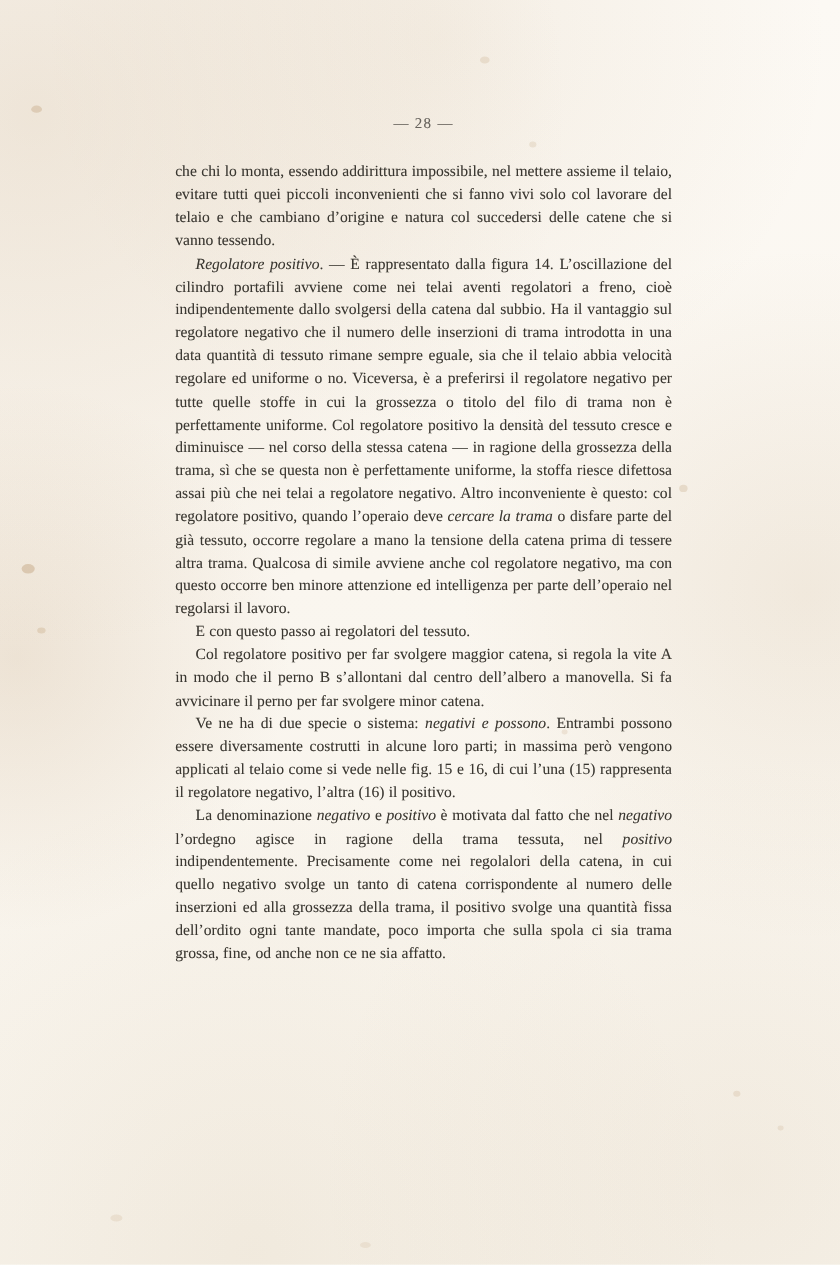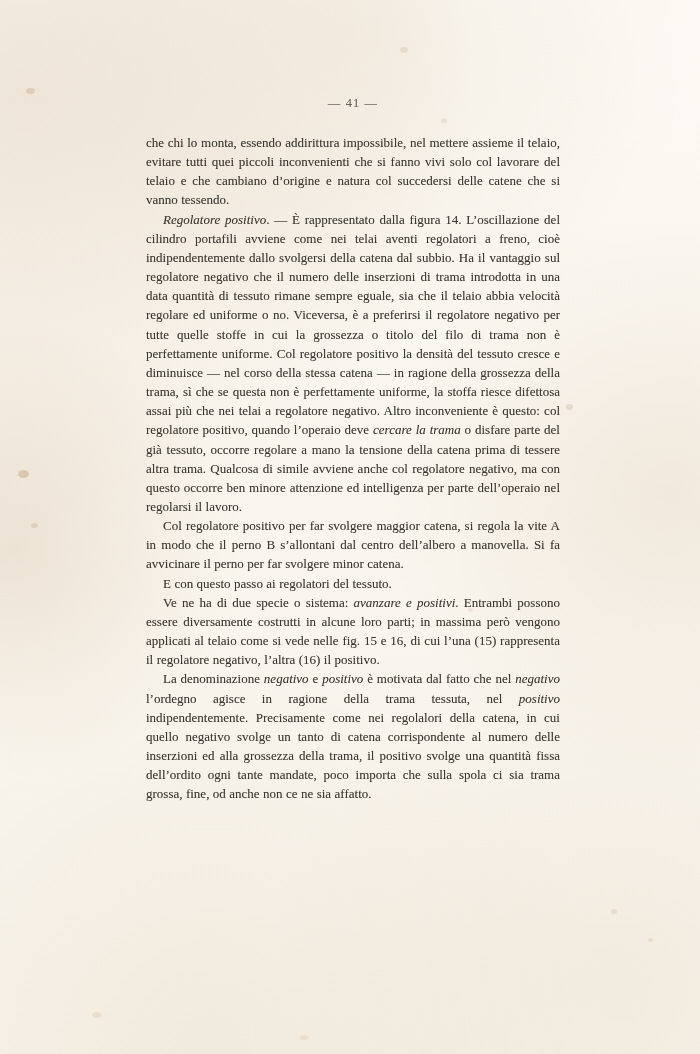--- a/index.html
+++ b/index.html
@@ -82,25 +82,25 @@
   <div class="speck" style="left:441px; top:118px; width:6px;  height:5px;  background:rgba(190,160,120,0.20);"></div>
   <div class="speck" style="left:566px; top:404px; width:7px;  height:6px;  background:rgba(186,152,110,0.24);"></div>
   <div class="speck" style="left:611px; top:909px; width:6px;  height:5px;  background:rgba(188,156,116,0.20);"></div>
   <div class="speck" style="left:648px; top:938px; width:5px;  height:4px;  background:rgba(188,156,116,0.18);"></div>
   <div class="speck" style="left:92px;  top:1012px;width:10px; height:6px;  background:rgba(192,162,122,0.18);"></div>
   <div class="speck" style="left:300px; top:1035px;width:9px;  height:5px;  background:rgba(192,162,122,0.16);"></div>
   <div class="speck" style="left:468px; top:608px; width:5px;  height:4px;  background:rgba(186,152,110,0.18);"></div>
 
   <div class="text-column">
 
-    <div class="folio">— 41 —</div>
+    <div class="folio">— 28 —</div>
 
     <div id="body-text">
         <p class="body">che chi lo monta, essendo addirittura impossibile, nel mettere assieme il telaio, evitare tutti quei piccoli inconvenienti che si fanno vivi solo col lavorare del telaio e che cambiano d’origine e natura col succedersi delle catene che si vanno tessendo.</p>
         <p class="body indent"><i>Regolatore positivo</i>. — È rappresentato dalla figura 14. L’oscillazione del cilindro portafili avviene come nei telai aventi regolatori a freno, cioè indipendentemente dallo svolgersi della catena dal subbio. Ha il vantaggio sul regolatore negativo che il numero delle inserzioni di trama introdotta in una data quantità di tessuto rimane sempre eguale, sia che il telaio abbia velocità regolare ed uniforme o no. Viceversa, è a preferirsi il regolatore negativo per tutte quelle stoffe in cui la grossezza o titolo del filo di trama non è perfettamente uniforme. Col regolatore positivo la densità del tessuto cresce e diminuisce — nel corso della stessa catena — in ragione della grossezza della trama, sì che se questa non è perfettamente uniforme, la stoffa riesce difettosa assai più che nei telai a regolatore negativo. Altro inconveniente è questo: col regolatore positivo, quando l’operaio deve <i>cercare la trama</i> o disfare parte del già tessuto, occorre regolare a mano la tensione della catena prima di tessere altra trama. Qualcosa di simile avviene anche col regolatore negativo, ma con questo occorre ben minore attenzione ed intelligenza per parte dell’operaio nel regolarsi il lavoro.</p>
+        <p class="body indent">E con questo passo ai regolatori del tessuto.</p>
         <p class="body indent">Col regolatore positivo per far svolgere maggior catena, si regola la vite A in modo che il perno B s’allontani dal centro dell’albero a manovella. Si fa avvicinare il perno per far svolgere minor catena.</p>
-        <p class="body indent">E con questo passo ai regolatori del tessuto.</p>
-        <p class="body indent">Ve ne ha di due specie o sistema: <i>avanzare e positivi</i>. Entrambi possono essere diversamente costrutti in alcune loro parti; in massima però vengono applicati al telaio come si vede nelle fig. 15 e 16, di cui l’una (15) rappresenta il regolatore negativo, l’altra (16) il positivo.</p>
+        <p class="body indent">Ve ne ha di due specie o sistema: <i>negativi e possono</i>. Entrambi possono essere diversamente costrutti in alcune loro parti; in massima però vengono applicati al telaio come si vede nelle fig. 15 e 16, di cui l’una (15) rappresenta il regolatore negativo, l’altra (16) il positivo.</p>
         <p class="body indent">La denominazione <i>negativo</i> e <i>positivo</i> è motivata dal fatto che nel <i>negativo</i> l’ordegno agisce in ragione della trama tessuta, nel <i>positivo</i> indipendentemente. Precisamente come nei regolalori della catena, in cui quello negativo svolge un tanto di catena corrispondente al numero delle inserzioni ed alla grossezza della trama, il positivo svolge una quantità fissa dell’ordito ogni tante mandate, poco importa che sulla spola ci sia trama grossa, fine, od anche non ce ne sia affatto.</p>
       </div>
 
   </div>
 </div>
 
 </body></html>

